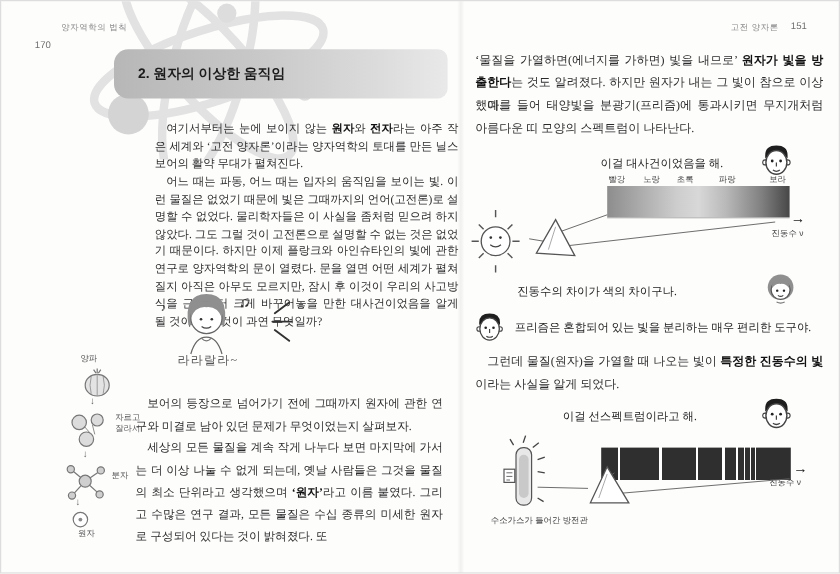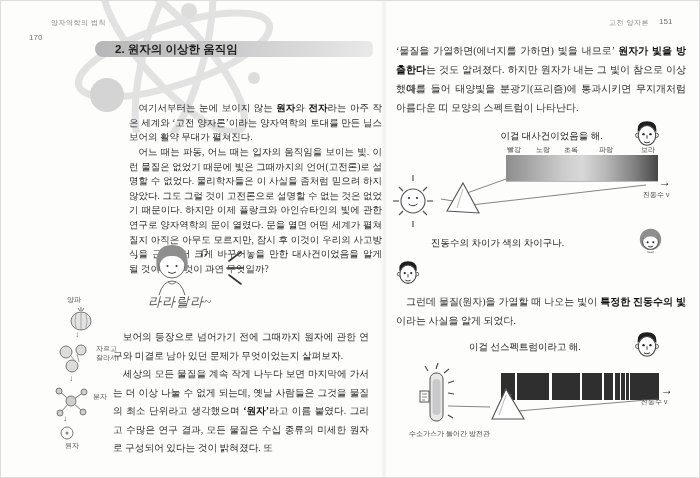--- a/index.html
+++ b/index.html
@@ -2,33 +2,33 @@
 <html><head>
 <meta charset="utf-8">
 <style>
   html,body{margin:0;padding:0;background:#e9e9e7;}
   #canvas{position:relative;width:700px;height:478px;background:#fdfdfc;overflow:hidden;
           font-family:"Liberation Serif","DejaVu Serif",serif;color:#2b2b2b;
           border:1px solid #ddd;box-sizing:border-box;}
   .abs{position:absolute;}
   .runhead{font-size:7px;color:#8a8a8a;font-family:"Liberation Sans","DejaVu Sans",sans-serif;letter-spacing:.5px;}
   .pagenum{font-size:8px;color:#6f6f6f;font-family:"Liberation Sans","DejaVu Sans",sans-serif;}
-  .titlebar{left:94px;top:40px;width:278px;height:16px;border-radius:12px 8px 8px 12px;
+  .titlebar{left:94px;top:40px;width:278px;height:41px;border-radius:12px 8px 8px 12px;
             background:linear-gradient(90deg,#b7b7b7 0%,#c9c9c9 45%,#dcdcdc 80%,#e9e9e9 100%);
             display:flex;align-items:center;padding-left:20px;box-sizing:border-box;}
   .titlebar span{font-family:"Liberation Sans","DejaVu Sans",sans-serif;font-weight:bold;font-size:11.5px;color:#1c1c1c;}
   .body{margin:16px;font-size:9.5px;line-height:14.6px;text-align:justify;}
   .body2{margin:0;font-size:9.7px;line-height:18.6px;text-align:justify;}
   .rbody{margin:0;font-size:10px;line-height:19px;text-align:justify;}
   .ind{text-indent:1em;}
   b{color:#111;}
   .speech{font-size:9.5px;color:#222;}
   .small-label{font-size:7px;color:#444;font-family:"Liberation Sans","DejaVu Sans",sans-serif;}
   .chain-label{font-size:7px;color:#555;line-height:8.5px;font-family:"Liberation Sans","DejaVu Sans",sans-serif;}
-  .caption{font-size:13px;color:#555;letter-spacing:1px;font-style:italic;}
+  .caption{font-size:10px;color:#555;letter-spacing:1px;}
   .note{color:#333;}
   .bandbar{left:505px;top:154px;width:152px;height:26px;
            background:linear-gradient(90deg,#8d8d8d 0%,#a6a6a6 15%,#cdcdcd 38%,#d8d8d8 50%,#b9b9b9 65%,#7f7f7f 85%,#474747 100%);
            box-shadow:0 1px 0 #bbb;}
   .linebar{left:500px;top:372px;width:158px;height:27px;background:
     linear-gradient(90deg,
       #2f2f2f 0 14px,#fff 14px 16px,
       #2f2f2f 16px 48px,#fff 48px 51px,
       #2f2f2f 51px 79px,#fff 79px 81px,
       #2f2f2f 81px 101px,#fff 101px 103px,
@@ -209,20 +209,21 @@
 
   <svg class="abs" style="left:395px;top:258px;" width="24" height="26" viewBox="0 0 22 24">
     <path d="M3 9 Q3 2 11 2 Q19 2 19 9 L19 11 Q15 7.5 11 7.5 Q7 7.5 3 11 Z" fill="#1e1e1e"></path>
     <circle cx="3" cy="14" r="1.8" fill="#fff" stroke="#444" stroke-width=".8"></circle>
     <circle cx="19" cy="14" r="1.8" fill="#fff" stroke="#444" stroke-width=".8"></circle>
     <ellipse cx="11" cy="14" rx="7.5" ry="8.5" fill="#fff" stroke="#444" stroke-width="1"></ellipse>
     <circle cx="8" cy="13" r="1" fill="#222"></circle>
       <circle cx="14" cy="13" r="1" fill="#222"></circle>
     <path d="M11 14 L11 17 M8.5 19.5 Q11 21.2 13.5 19.5" stroke="#444" stroke-width=".9" fill="none"></path>
   </svg>
+  <div class="abs speech" style="left:428px;top:266px;width:256px;">프리즘은 혼합되어 있는 빛을 분리하는 매우 편리한 도구야.</div>
 
   <p class="abs rbody ind" style="left:395px;top:291px;width:290px;">
     <span>그런데 물질(원자)을 가열할 때 나오는 빛이 </span><b>특정한 진동수의 빛</b><span>이라는 사실을 알게 되었다.</span>
   </p>
 
   <div class="abs speech" style="left:468px;top:340px;width:165px;text-align:left;">이걸 선스펙트럼이라고 해.</div>
   <svg class="abs" style="left:633px;top:329px;" width="26" height="28" viewBox="0 0 22 24">
     <path d="M3 9 Q3 2 11 2 Q19 2 19 9 L19 11 Q15 7.5 11 7.5 Q7 7.5 3 11 Z" fill="#1e1e1e"></path>
     <circle cx="3" cy="14" r="1.8" fill="#fff" stroke="#444" stroke-width=".8"></circle>
     <circle cx="19" cy="14" r="1.8" fill="#fff" stroke="#444" stroke-width=".8"></circle>

